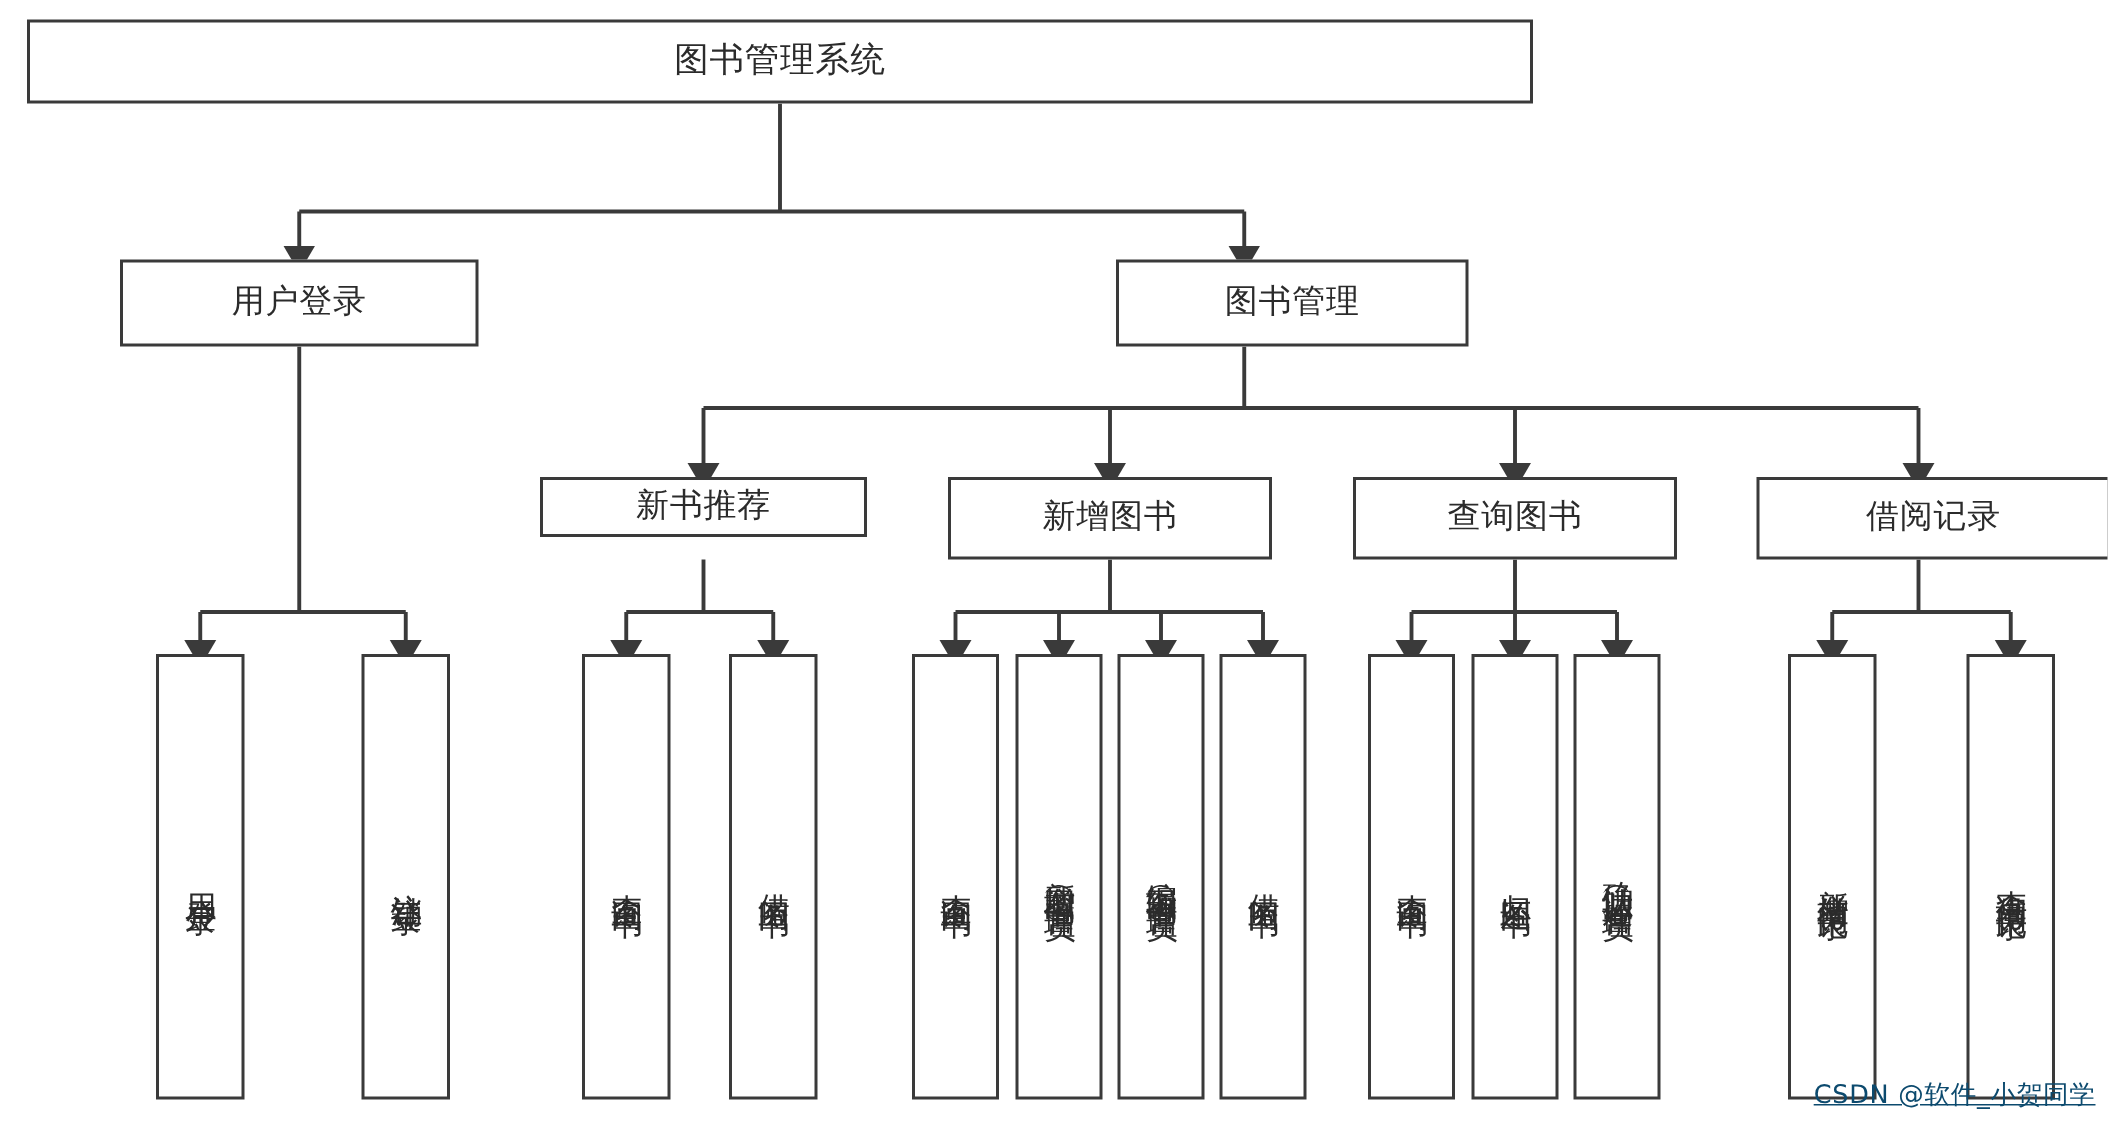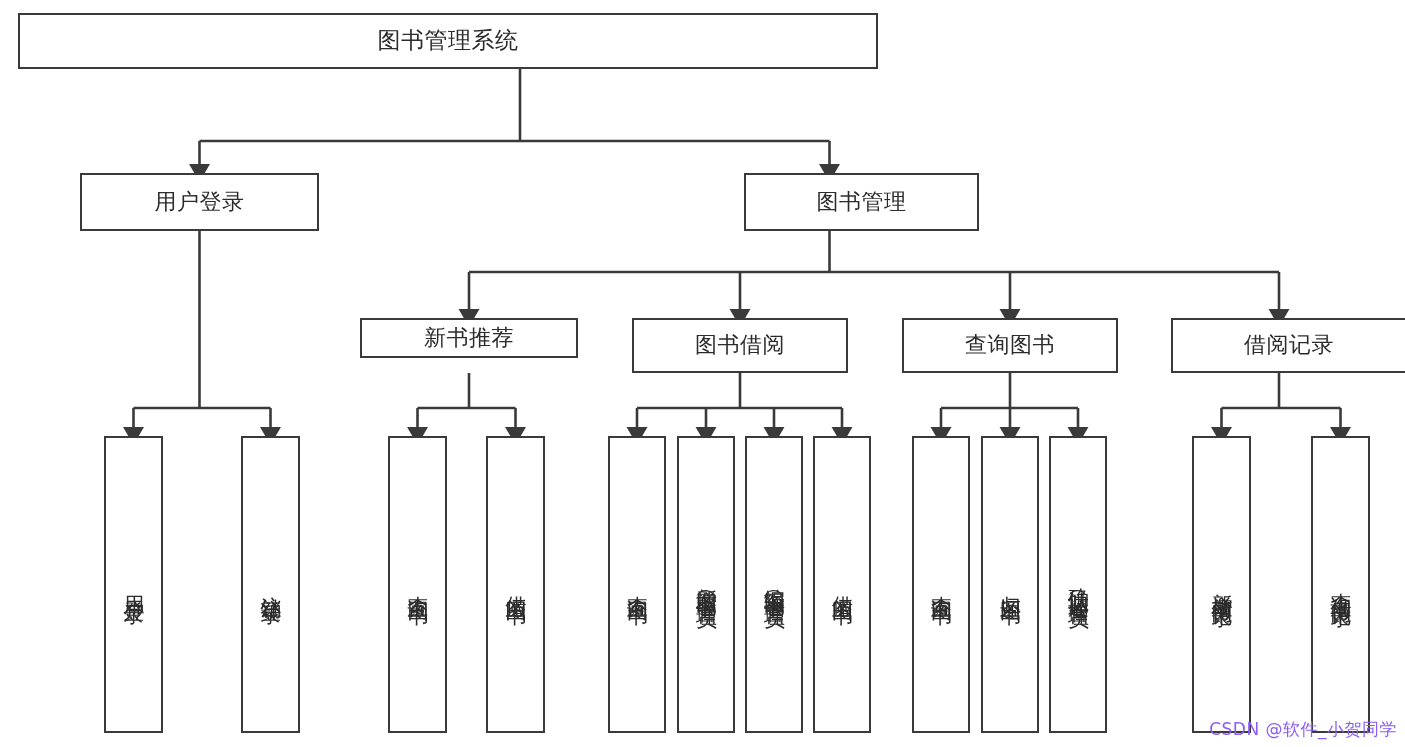--- a/index.html
+++ b/index.html
@@ -59,24 +59,25 @@
     white-space: nowrap;
     letter-spacing: 3px;
     line-height: 1.0;
     text-align: center;
   }
   .watermark {
     position: absolute;
     right: 8px;
     bottom: 6px;
     font-size: 17px;
-    color: #8b5cf6;
+    color: #0c4a6e;
     white-space: nowrap;
     letter-spacing: 0.5px;
     font-family: "DejaVu Sans", "Liberation Sans", sans-serif;
+    text-decoration: underline;
   }
 </style>
 </head>
 <body>
 
 <div id="diagram-root">
 
   <svg class="connectors" viewBox="0 0 1405 747" xmlns="http://www.w3.org/2000/svg">
     <defs>
       <marker id="arrowhead" markerWidth="9" markerHeight="9" refX="3.2" refY="4.5" orient="auto" markerUnits="strokeWidth">
@@ -114,34 +115,34 @@
         <path d="M1010,408 L1010,435" marker-end="url(#arrowhead)"></path>
         <path d="M1078,408 L1078,435" marker-end="url(#arrowhead)"></path>
         <path d="M1279,373 L1279,408"></path>
         <path d="M1221.5,408 L1340.5,408"></path>
         <path d="M1221.5,408 L1221.5,435" marker-end="url(#arrowhead)"></path>
         <path d="M1340.5,408 L1340.5,435" marker-end="url(#arrowhead)"></path>
       </g>
   </svg>
 
   <div id="nodes-layer">
-      <div class="node horizontal root" style="left: 18px; top: 13px; width: 860px; height: 56px;">
+      <div class="node horizontal root" style="left: 18px; top: 13px; width: 1004px; height: 56px;">
         <span class="label-h">图书管理系统</span>
       </div>
       <div class="node horizontal" style="left: 80px; top: 173px; width: 239px; height: 58px;">
         <span class="label-h">用户登录</span>
       </div>
       <div class="node horizontal" style="left: 712px; top: 173px; width: 235px; height: 58px; margin-left: 32px;">
         <span class="label-h">图书管理</span>
       </div>
       <div class="node horizontal" style="left: 360px; top: 318px; width: 218px; height: 40px;">
         <span class="label-h">新书推荐</span>
       </div>
       <div class="node horizontal" style="left: 632px; top: 318px; width: 216px; height: 55px;">
-        <span class="label-h">图书借阅</span>
+        <span class="label-h">新增图书</span>
       </div>
       <div class="node horizontal" style="left: 902px; top: 318px; width: 216px; height: 55px;">
         <span class="label-h">查询图书</span>
       </div>
       <div class="node horizontal" style="left: 1171px; top: 318px; width: 236px; height: 55px;">
         <span class="label-h">借阅记录</span>
       </div>
       <div class="node vertical" style="left: 104px; top: 436px; width: 59px; height: 297px;">
         <span class="label-v">用户登录</span>
       </div>

